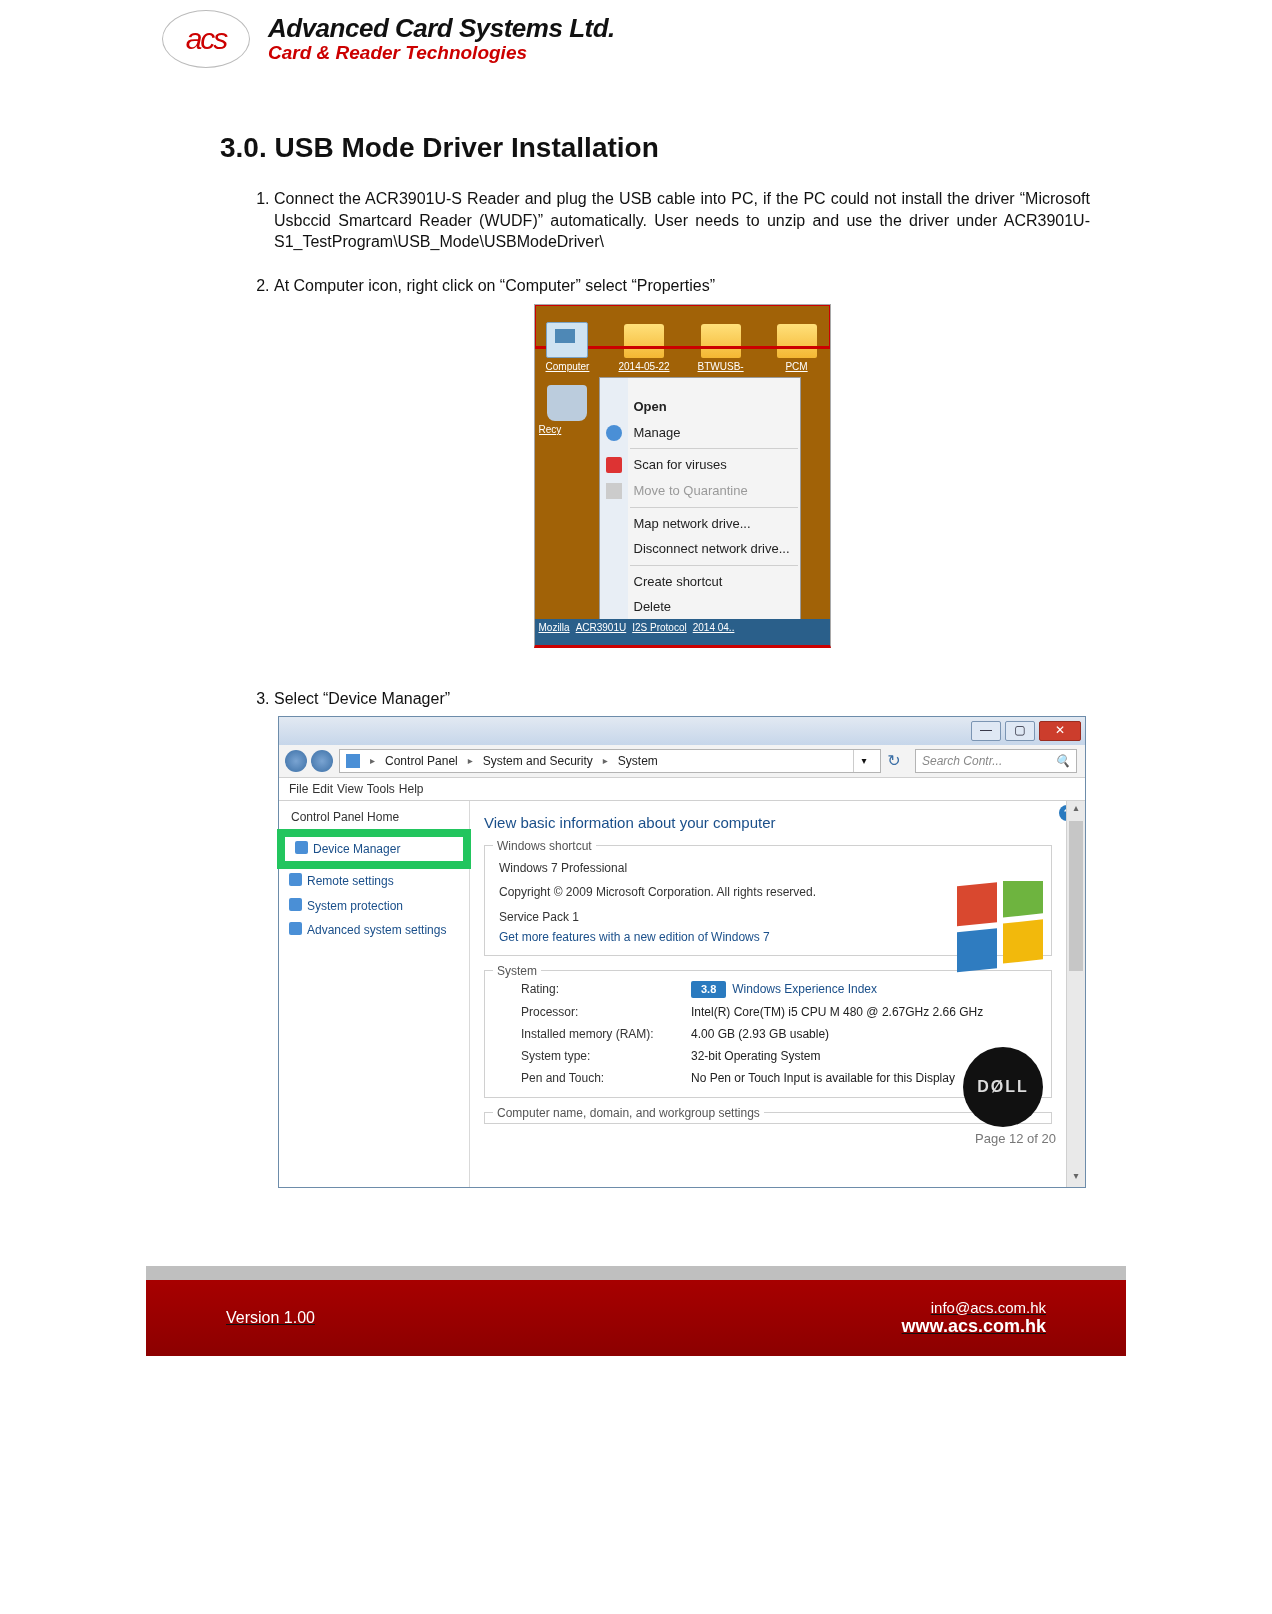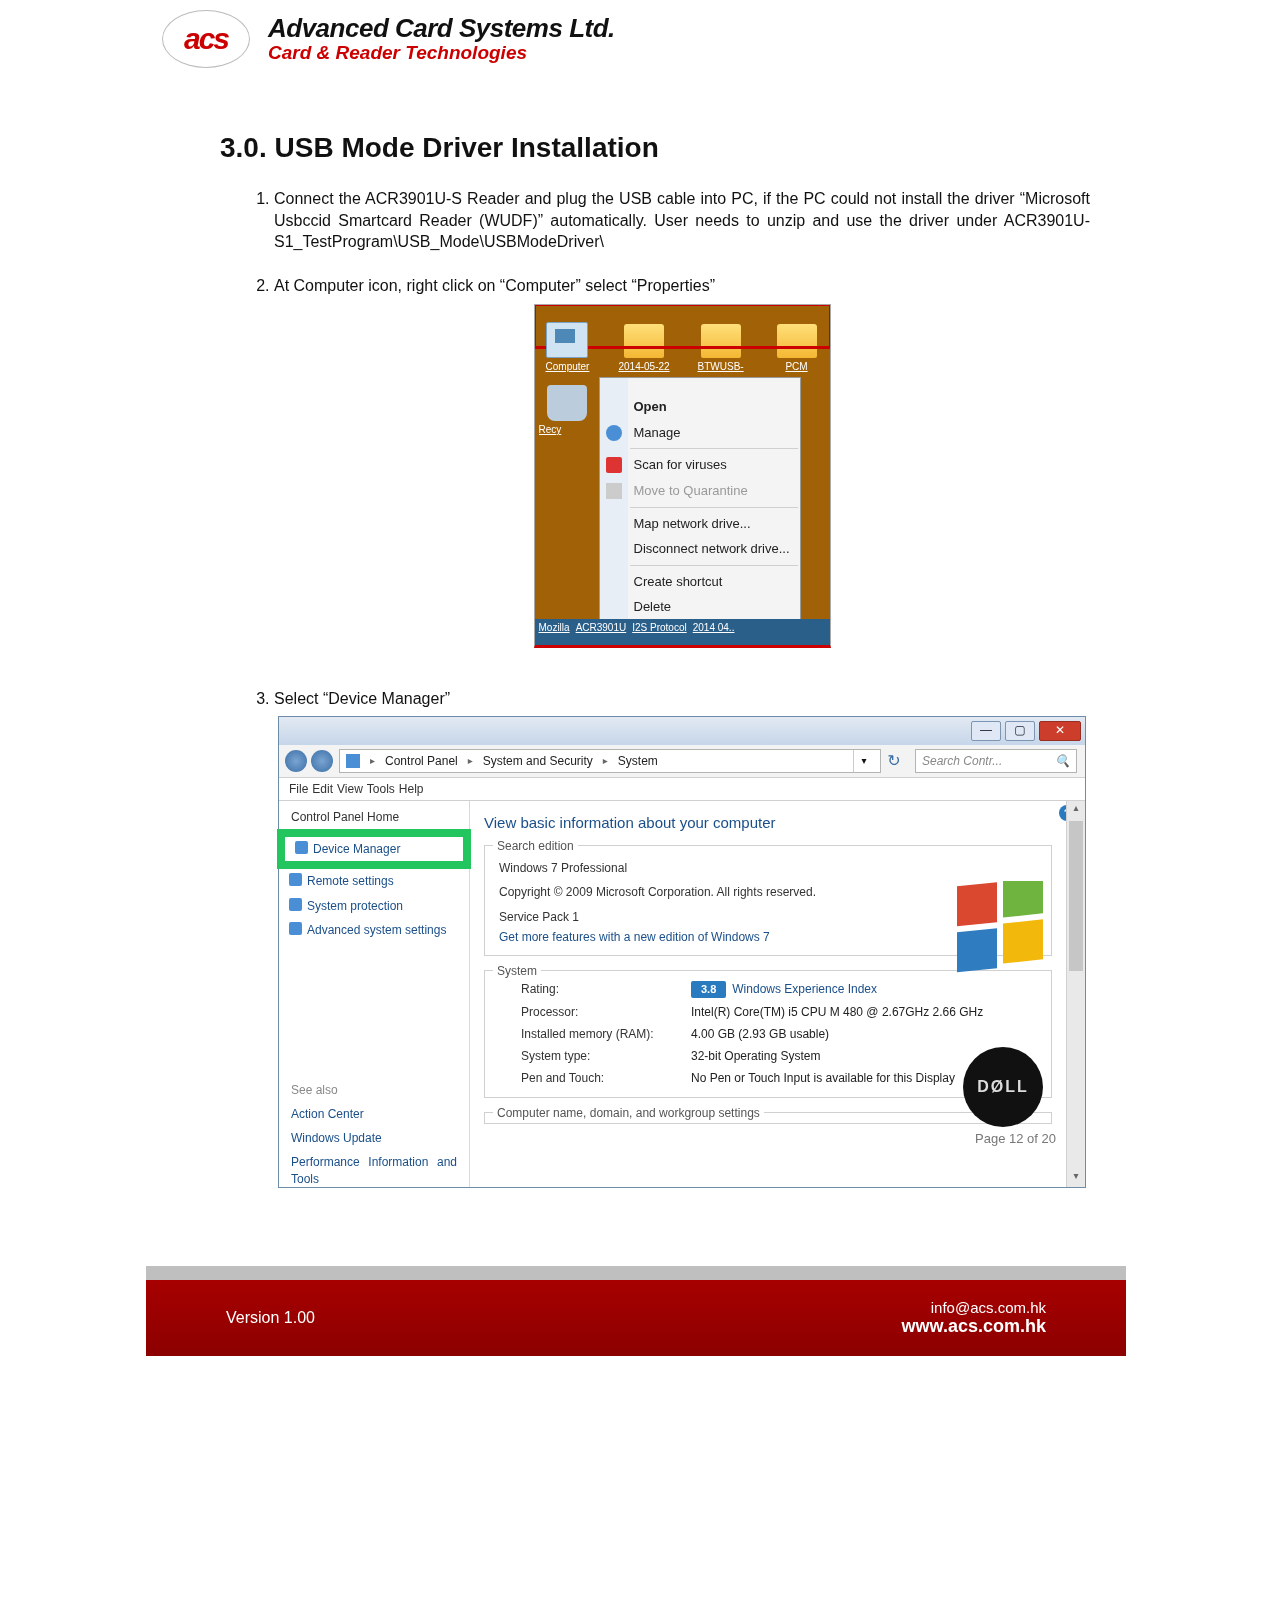--- a/index.html
+++ b/index.html
@@ -1,21 +1,21 @@
 <!DOCTYPE html>
 <html><head>
 <meta charset="utf-8">
 <style>
   body{margin:0;background:#eee;font-family:"Segoe UI","Liberation Sans",Arial,Helvetica,sans-serif;color:#111;}
   .page{width:1272px;height:1614px;margin:0 auto;background:#fff;position:relative;overflow:hidden;}
   .paper{width:980px;height:1370px;margin:0 auto;background:#fff;position:relative;}
   .header{display:flex;align-items:center;gap:18px;padding-top:10px;padding-left:16px;}
   .logo-wrap{display:flex;align-items:center;}
   .logo-oval{width:86px;height:56px;border:1px solid #bbb;border-radius:50%/50%;display:flex;align-items:center;justify-content:center;background:#fff;}
-  .logo-text{color:#cc0000;font-weight:700;font-size:30px;font-style:italic;letter-spacing:-2px;}
+  .logo-text{color:#cc0000;font-weight:400;font-size:30px;font-style:italic;letter-spacing:-2px;}
   .brand-lines{line-height:1.1;}
   .brand-top{color:#111;font-weight:900;font-size:26px;letter-spacing:-0.5px;font-style:italic;}
   .brand-sub{color:#cc0000;font-size:19px;font-style:italic;font-weight:600;}
   .section-title{font-family:Arial,Helvetica,sans-serif;font-weight:900;font-size:28px;padding:64px 0 8px 74px;}
   .num-list{list-style:decimal;padding:0 36px 0 128px;}
   .num-list li{font-size:16px;color:#111;padding-bottom:22px;line-height:1.35;text-align:justify;}
 
   
   .shot1{width:295px;height:340px;margin:8px auto 18px;border:1px solid #a9a9a9;position:relative;background:#a16207;overflow:hidden;border-bottom:3px solid #c00;}
   .shot1-red{position:absolute;left:-2px;top:-2px;right:-2px;height:40px;border:3px solid #c00;pointer-events:none;}
@@ -77,21 +77,21 @@
   .sysgrid .v{color:#222;}
   .bluechip{display:inline-flex;align-items:center;gap:6px;}
   .chip{background:#2a7abf;color:#fff;font-size:11px;padding:1px 10px;border-radius:2px;font-weight:700;}
   .scrollbar{width:18px;background:#e9e9e9;border-left:1px solid #d0d0d0;position:relative;}
   .scrollbar .up,.scrollbar .dn{height:18px;text-align:center;font-size:10px;color:#666;}
   .scrollbar .thumb{position:absolute;left:2px;right:2px;top:20px;height:150px;background:#c6c6c6;}
   .winlogo{position:absolute;right:34px;top:80px;width:100px;height:100px;}
   .dell{position:absolute;right:42px;top:246px;width:80px;height:80px;border-radius:50%;background:#111;display:flex;align-items:center;justify-content:center;color:#dcdcdc;font-weight:900;letter-spacing:2px;}
 
   .pageno{position:absolute;right:70px;bottom:224px;color:#777;font-size:13px;}
-  .footer{position:absolute;left:0;right:0;bottom:0;height:104px;}
+  .footer{position:absolute;left:0;right:0;bottom:0;height:104px;text-decoration:underline;}
   .foot-dark{height:14px;background:rgba(0,0,0,.25);}
   .foot-red{height:76px;background:linear-gradient(#a70000,#8c0000);display:flex;align-items:center;justify-content:space-between;padding:0 80px;color:#fff;}
   .foot-left{font-size:16px;}
   .foot-right{text-align:right;}
   .foot-right .mail{font-size:15px;}
   .foot-right .site{font-weight:700;font-size:18px;}
 </style>
 </head>
 <body>
 
@@ -209,31 +209,25 @@
           <div class="winbody">
             <div class="helpbubble">?</div>
             <div class="leftpane">
               <div class="hdr">Control Panel Home</div>
               <div class="dm-hl">
                   <div class="lp-link"><span class="pic"></span><span>Device Manager</span></div>
                 </div>
               <div class="lp-link"><span class="pic"></span><span>Remote settings</span></div>
               <div class="lp-link"><span class="pic"></span><span>System protection</span></div>
               <div class="lp-link"><span class="pic"></span><span>Advanced system settings</span></div>
-              <div class="seealso">
-                <div class="sa-hdr">See also</div>
-                <div class="lp-link" style="padding-left:12px;">Action Center</div>
-                <div class="lp-link" style="padding-left:12px;">Windows Update</div>
-                <div class="lp-link" style="padding-left:12px;">Performance Information and Tools</div>
-              </div>
             </div>
             <div class="mainpane">
               <div class="main-t">View basic information about your computer</div>
               <div class="fs">
-                <span class="leg">Search edition</span>
+                <span class="leg">Windows shortcut</span>
                 <div class="lighth">Windows 7 Professional</div>
                 <div class="lighth">Copyright © 2009 Microsoft Corporation. All rights reserved.</div>
                 <div class="lighth">Service Pack 1</div>
                 <div class="linkline">Get more features with a new edition of Windows 7</div>
               </div>
               <div class="fs">
                 <span class="leg">System</span>
                 <div class="sysgrid">
                   <div class="k">Rating:</div>
                   <div class="v bluechip">

